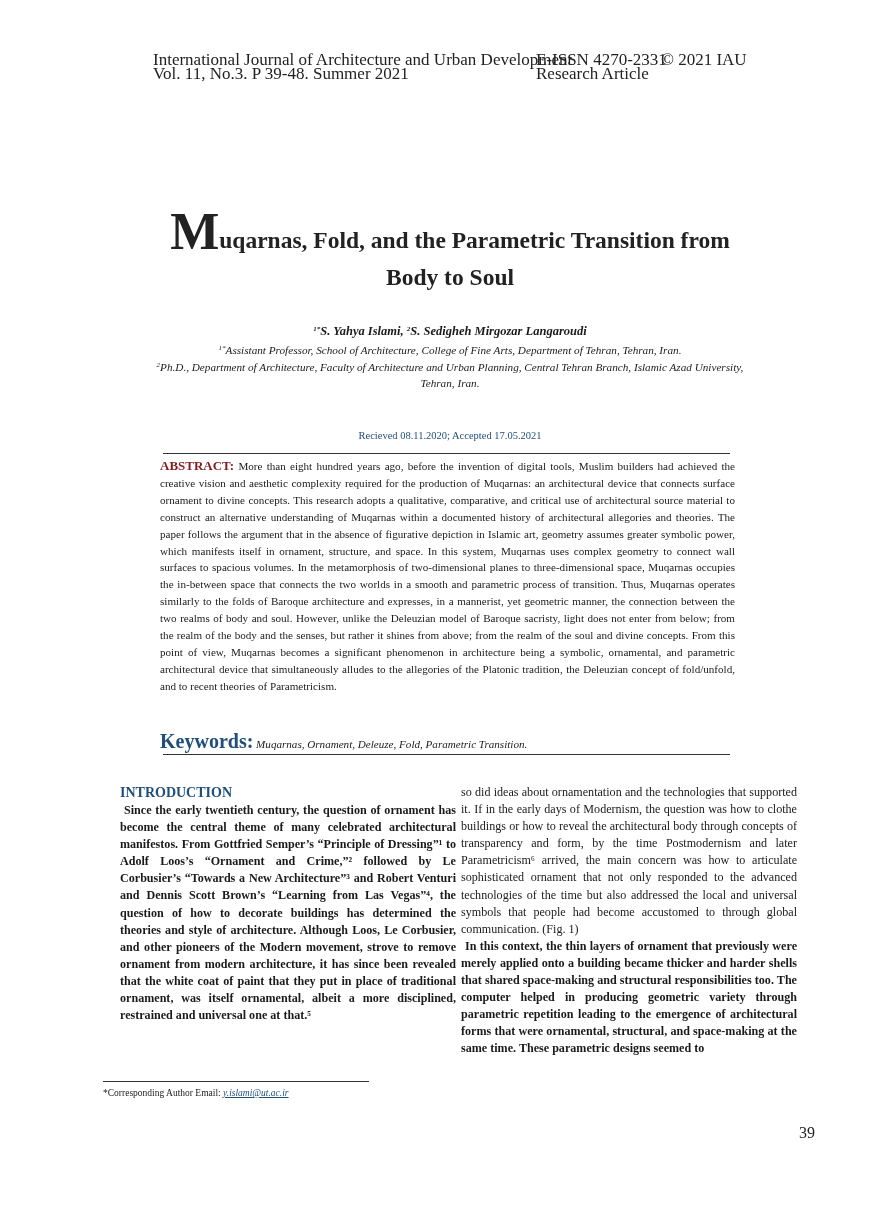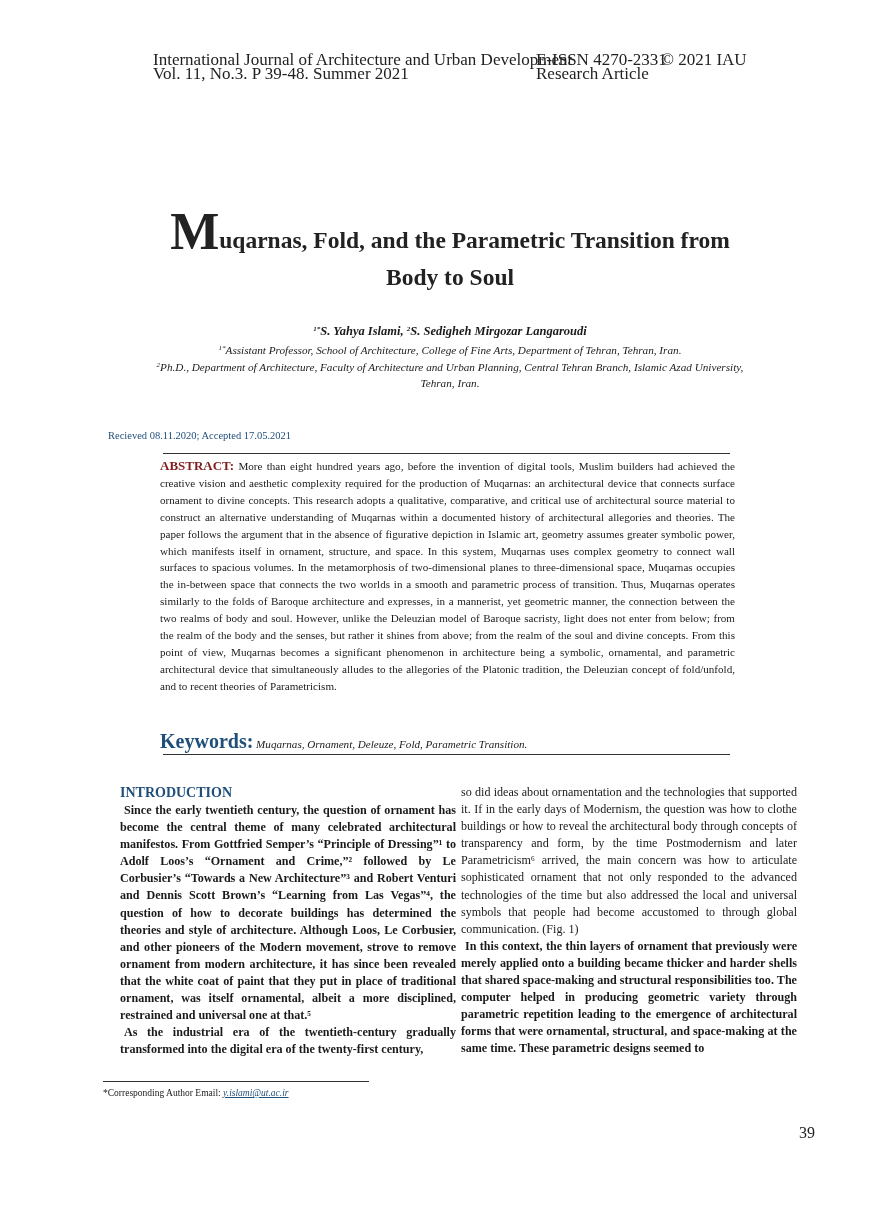--- a/index.html
+++ b/index.html
@@ -12,21 +12,21 @@
   .title { position: absolute; top: 212px; left: 100px; width: 700px; text-align: center;
            font-weight: bold; font-size: 23.5px; line-height: 37px; color: #222; }
   .title .dropcap { font-size: 52px; line-height: 40px; vertical-align: -1px; }
   .authors { position: absolute; top: 323px; left: 100px; width: 700px; text-align: center;
              font-style: italic; font-weight: bold; font-size: 12.5px; line-height: 16px; }
   .aff { position: absolute; left: 150px; width: 600px; text-align: center; font-style: italic;
          font-size: 11.2px; line-height: 16px; }
   .aff1 { top: 342px; }
   .aff2 { top: 359px; }
   sup { font-size: 7px; line-height: 0; vertical-align: 4px; }
-  .dates { position: absolute; top: 430px; left: 108px; width: 700px; 
+  .dates { position: absolute; top: 430px; left: 100px; width: 700px; text-align: center;
            font-size: 10.5px; color: #1f4e79; }
   .rule { position: absolute; height: 0; border-top: 1.5px solid #333; }
   .rule-top { top: 453px; left: 163px; width: 567px; }
   .rule-bot { top: 754px; left: 163px; width: 567px; }
   .abstract { position: absolute; top: 458px; left: 160px; width: 575px; text-align: justify;
               font-size: 11.1px; line-height: 16.9px; }
   .abs-label { color: #7f1d1d; font-weight: bold; font-size: 13px; }
   .keywords { position: absolute; top: 730px; left: 160px; width: 575px; font-size: 11.1px; }
   .kw-label { color: #1f4e79; font-weight: bold; font-size: 20px; }
   .kw-val { font-style: italic; }
@@ -77,21 +77,20 @@
   <span class="abs-label">ABSTRACT:</span><span> More than eight hundred years ago, before the invention of digital tools, Muslim builders had achieved the creative vision and aesthetic complexity required for the production of Muqarnas: an architectural device that connects surface ornament to divine concepts. This research adopts a qualitative, comparative, and critical use of architectural source material to construct an alternative understanding of Muqarnas within a documented history of architectural allegories and theories. The paper follows the argument that in the absence of figurative depiction in Islamic art, geometry assumes greater symbolic power, which manifests itself in ornament, structure, and space. In this system, Muqarnas uses complex geometry to connect wall surfaces to spacious volumes. In the metamorphosis of two-dimensional planes to three-dimensional space, Muqarnas occupies the in-between space that connects the two worlds in a smooth and parametric process of transition. Thus, Muqarnas operates similarly to the folds of Baroque architecture and expresses, in a mannerist, yet geometric manner, the connection between the two realms of body and soul. However, unlike the Deleuzian model of Baroque sacristy, light does not enter from below; from the realm of the body and the senses, but rather it shines from above; from the realm of the soul and divine concepts. From this point of view, Muqarnas becomes a significant phenomenon in architecture being a symbolic, ornamental, and parametric architectural device that simultaneously alludes to the allegories of the Platonic tradition, the Deleuzian concept of fold/unfold, and to recent theories of Parametricism.</span>
 </div>
 <div class="keywords">
   <span class="kw-label">Keywords:</span><span class="kw-val"> Muqarnas, Ornament, Deleuze, Fold, Parametric Transition.</span>
 </div>
 <div class="rule rule-bot"></div>
 
 <div class="col col-left">
   <span class="sec-head">INTRODUCTION</span>
   <p class="indent">Since the early twentieth century, the question of ornament has become the central theme of many celebrated architectural manifestos. From Gottfried Semper’s “Principle of Dressing”¹ to Adolf Loos’s “Ornament and Crime,”² followed by Le Corbusier’s “Towards a New Architecture”³ and Robert Venturi and Dennis Scott Brown’s “Learning from Las Vegas”⁴, the question of how to decorate buildings has determined the theories and style of architecture. Although Loos, Le Corbusier, and other pioneers of the Modern movement, strove to remove ornament from modern architecture, it has since been revealed that the white coat of paint that they put in place of traditional ornament, was itself ornamental, albeit a more disciplined, restrained and universal one at that.⁵</p>
-  <p class="indent">As the industrial era of the twentieth-century gradually transformed into the digital era of the twenty-first century,</p>
 </div>
 <div class="col col-right">
   <p>so did ideas about ornamentation and the technologies that supported it. If in the early days of Modernism, the question was how to clothe buildings or how to reveal the architectural body through concepts of transparency and form, by the time Postmodernism and later Parametricism⁶ arrived, the main concern was how to articulate sophisticated ornament that not only responded to the advanced technologies of the time but also addressed the local and universal symbols that people had become accustomed to through global communication. (Fig. 1)</p>
   <p class="indent">In this context, the thin layers of ornament that previously were merely applied onto a building became thicker and harder shells that shared space-making and structural responsibilities too. The computer helped in producing geometric variety through parametric repetition leading to the emergence of architectural forms that were ornamental, structural, and space-making at the same time. These parametric designs seemed to</p>
 </div>
 
 <div class="fn-rule"></div>
 <div class="footnote">
   <span>*Corresponding Author Email: </span><span class="email">y.islami@ut.ac.ir</span>
 </div>

